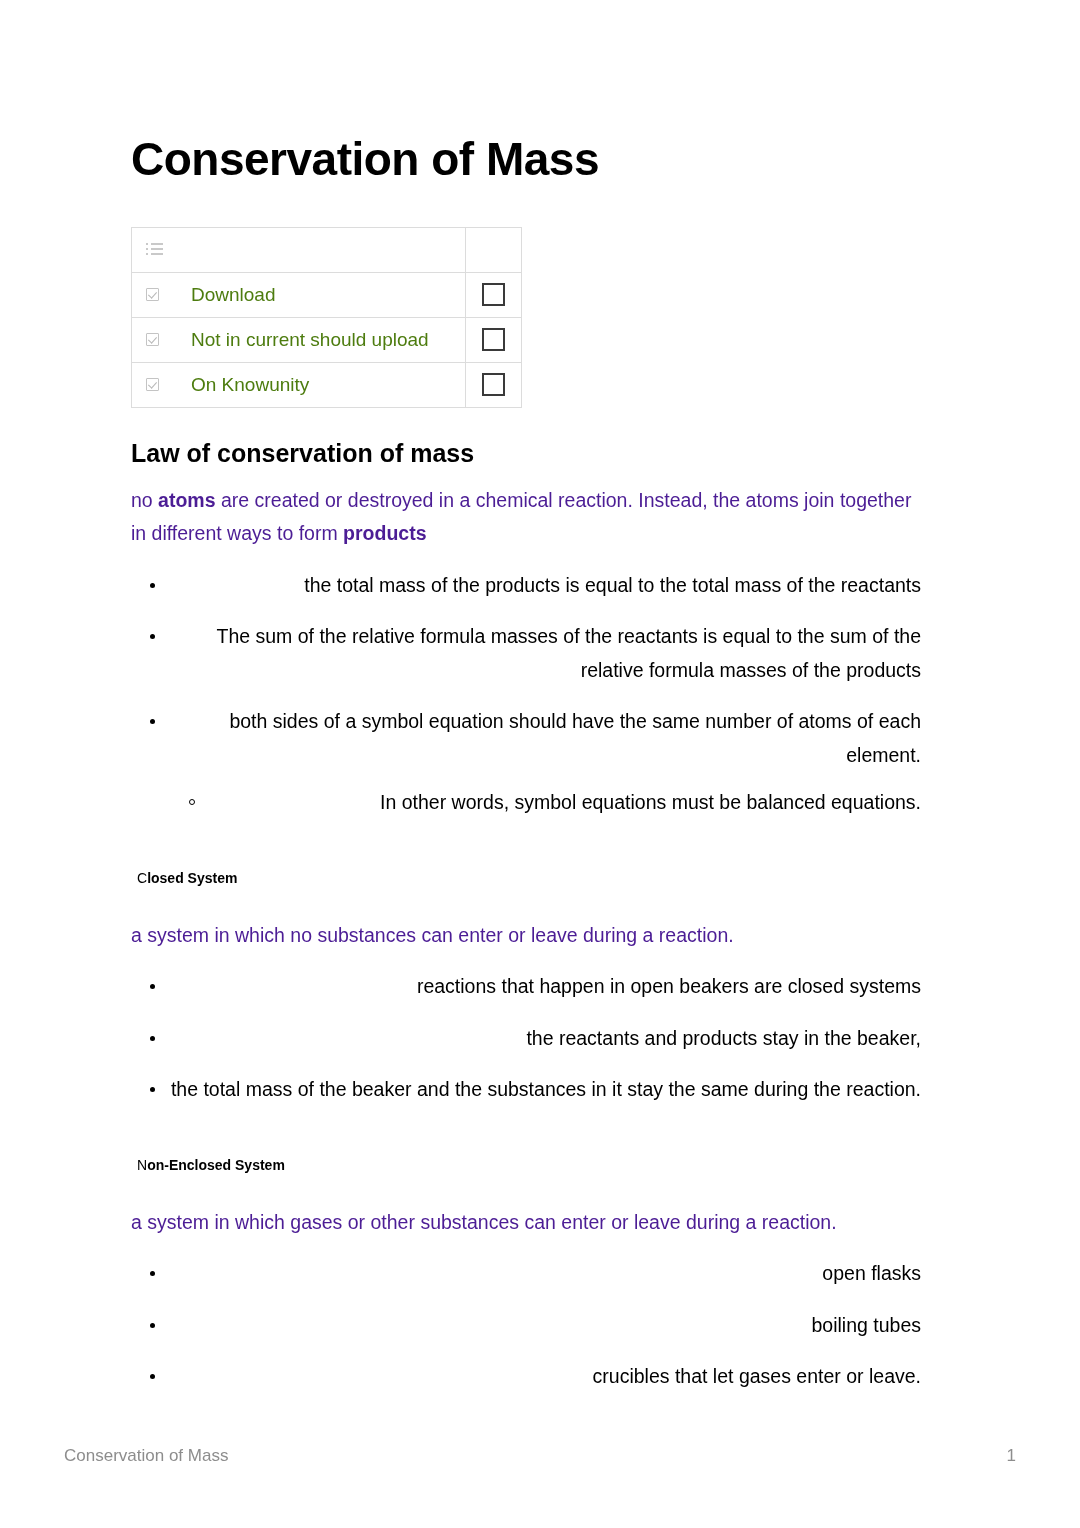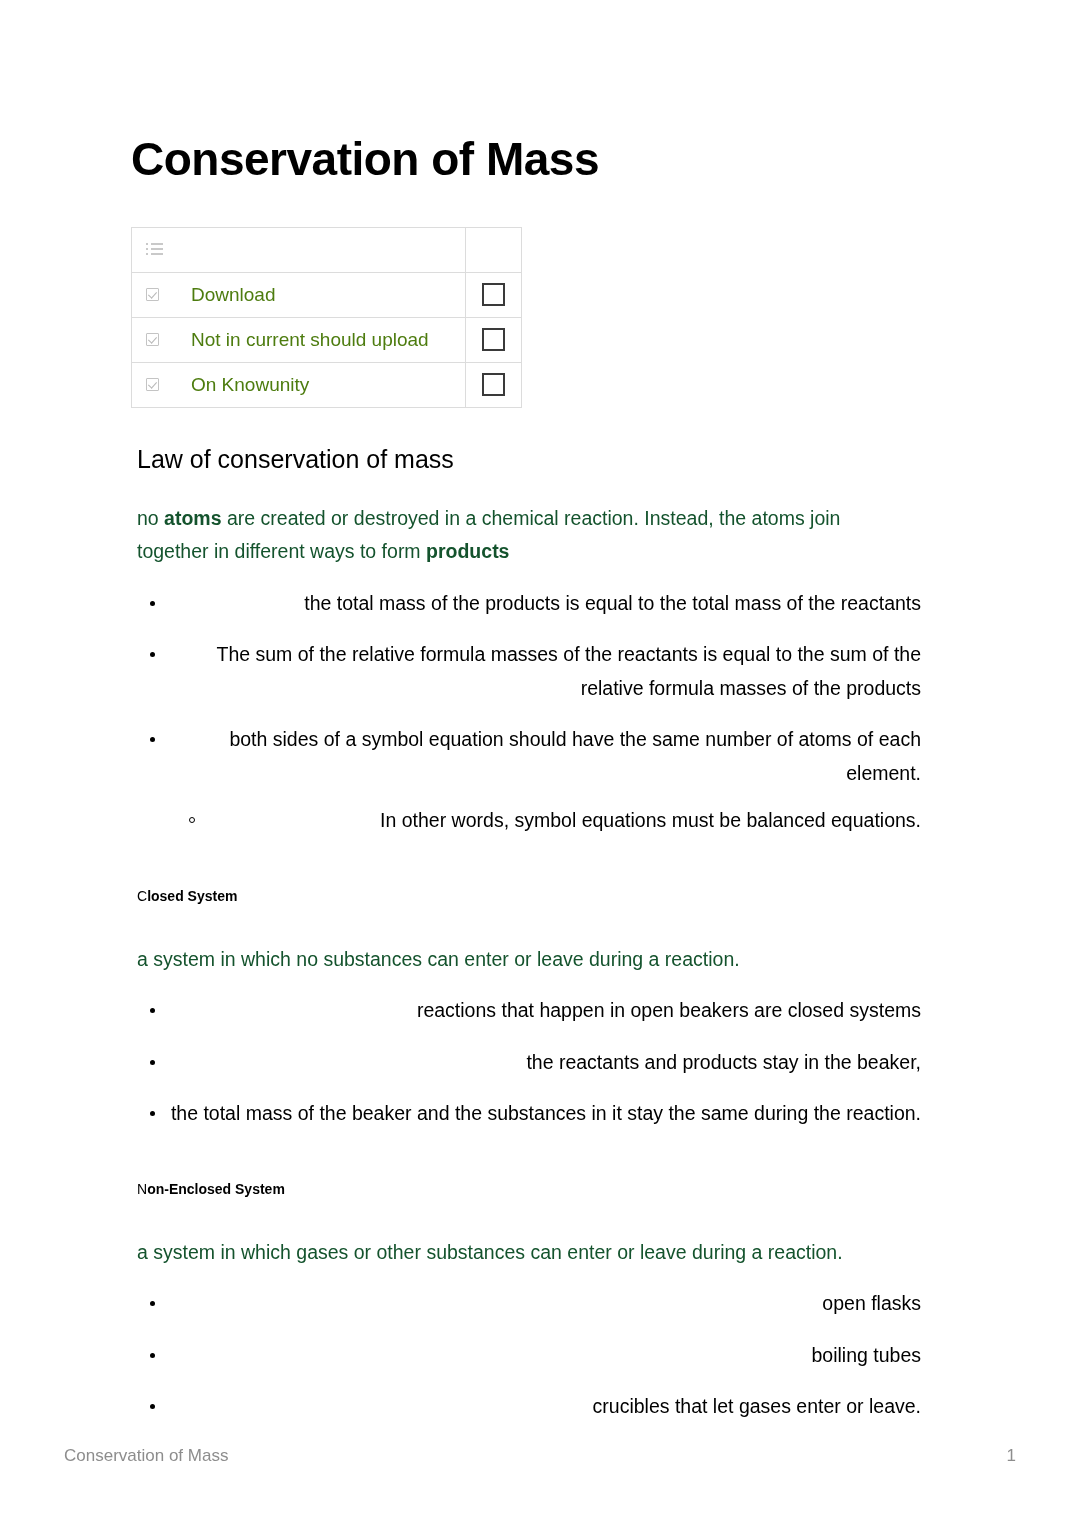--- a/index.html
+++ b/index.html
@@ -131,42 +131,42 @@
     width: 23px;
     height: 23px;
     border: 2.5px solid #3a3a3a;
     box-sizing: border-box;
     background: #fff;
   }
 
   
   h2.section-heading {
     font-size: 25px;
-    font-weight: normal;
-    margin: 6px;
+    font-weight: bold;
+    margin: 0;
     padding-top: 30px;
     line-height: 1.2;
   }
 
   h3.sub-heading {
     font-size: 14px;
     font-weight: bold;
     margin: 6px;
     line-height: 1.2;
   }
   h3.sub-heading .lead {
     font-weight: normal;
   }
 
   
   p.body-text {
     font-size: 19.5px;
     line-height: 1.72;
-    margin: 6px;
-    color: #14532d;
+    margin: 0;
+    color: #4c1d95;
   }
   p.body-text b { font-weight: bold; }
 
   
   ul.bullets {
     list-style: none;
     margin: 0;
     padding: 0;
   }
   ul.bullets > li {

